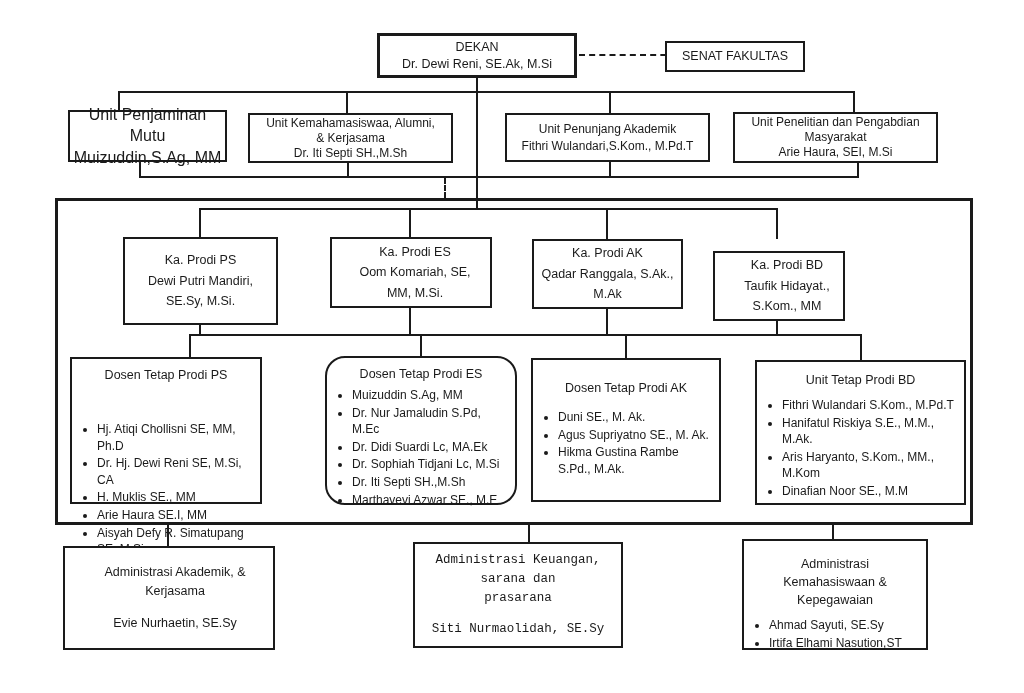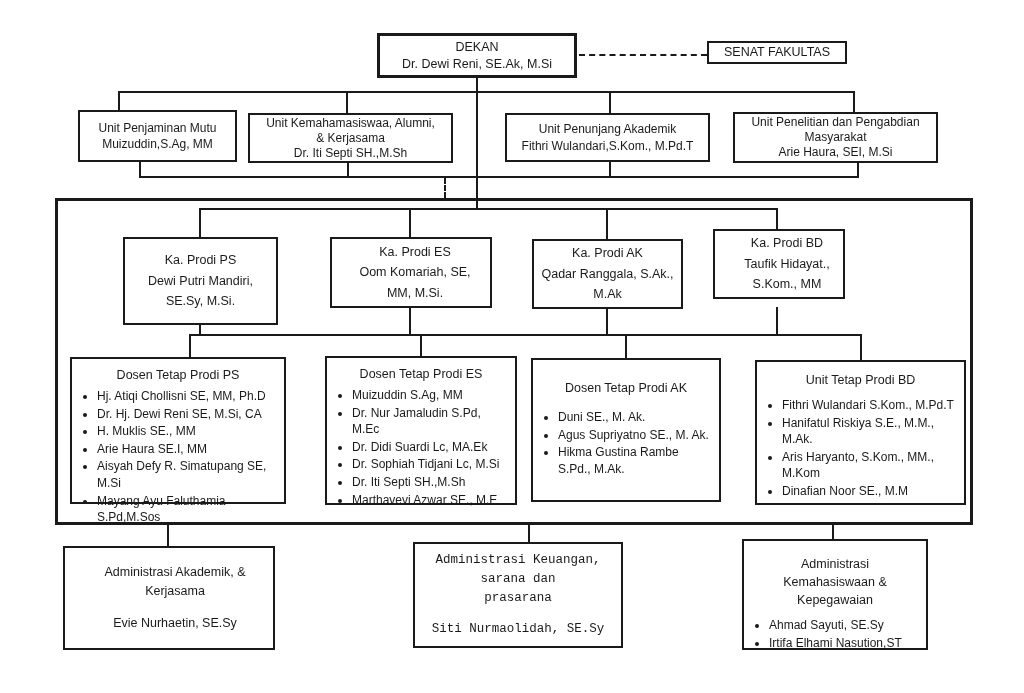--- a/index.html
+++ b/index.html
@@ -80,25 +80,25 @@
   <div class="vline" style="left:860px;top:334px;height:28px;"></div>
 
   <div class="vline" style="left:167px;top:523px;height:24px;"></div>
   <div class="vline" style="left:528px;top:523px;height:20px;"></div>
   <div class="vline" style="left:832px;top:523px;height:17px;"></div>
 
   <div class="box heavy" style="left:377px;top:33px;width:200px;height:45px;">
     <div>DEKAN</div>
     <div>Dr. Dewi Reni, SE.Ak, M.Si</div>
   </div>
-  <div class="box" style="left:707px;top:41px;width:140px;height:23px;">
+  <div class="box" style="left:665px;top:41px;width:140px;height:31px;">
     <div>SENAT FAKULTAS</div>
   </div>
 
-  <div class="box" style="left:78px;top:110px;width:159px;height:52px;font-size:12px;">
+  <div class="box" style="left:68px;top:110px;width:159px;height:52px;font-size:16px;">
     <div>Unit Penjaminan Mutu</div>
     <div>Muizuddin,S.Ag, MM</div>
   </div>
   <div class="box" style="left:248px;top:113px;width:205px;height:50px;font-size:12px;line-height:1.25;">
     <div>Unit Kemahamasiswaa, Alumni,</div>
     <div>&amp; Kerjasama</div>
     <div>Dr. Iti Septi SH.,M.Sh</div>
   </div>
   <div class="box" style="left:505px;top:113px;width:205px;height:49px;font-size:12px;">
     <div>Unit Penunjang Akademik</div>
@@ -118,38 +118,38 @@
   <div class="box mid kp" style="left:330px;top:237px;width:162px;height:71px;padding-left:8px;">
     <div>Ka. Prodi ES</div>
     <div>Oom Komariah, SE,</div>
     <div>MM, M.Si.</div>
   </div>
   <div class="box mid kp" style="left:532px;top:239px;width:151px;height:70px;">
     <div>Ka. Prodi AK</div>
     <div>Qadar Ranggala, S.Ak.,</div>
     <div>M.Ak</div>
   </div>
-  <div class="box mid kp" style="left:713px;top:229px;width:132px;height:70px;padding-left:16px;">
+  <div class="box mid kp" style="left:713px;top:251px;width:132px;height:70px;padding-left:16px;">
     <div>Ka. Prodi BD</div>
     <div>Taufik Hidayat.,</div>
     <div>S.Kom., MM</div>
   </div>
 
-  <div class="box listbox" style="left:70px;top:357px;width:216px;height:147px;">
+  <div class="box listbox" style="left:70px;top:357px;width:192px;height:147px;gap:33px;">
     <div class="ttl">Dosen Tetap Prodi PS</div>
     <ul>
       <li>Hj. Atiqi Chollisni SE, MM, Ph.D</li>
       <li>Dr. Hj. Dewi Reni SE, M.Si, CA</li>
       <li>H. Muklis SE., MM</li>
       <li>Arie Haura SE.I, MM</li>
       <li>Aisyah Defy R. Simatupang SE, M.Si</li>
       <li>Mayang Ayu Faluthamia S.Pd,M.Sos</li>
     </ul>
   </div>
-  <div class="box listbox" style="left:325px;top:356px;width:192px;height:149px;">
+  <div class="box listbox" style="left:325px;top:356px;width:192px;height:149px;border-radius:20px;">
     <div class="ttl">Dosen Tetap Prodi ES</div>
     <ul>
       <li>Muizuddin S.Ag, MM</li>
       <li>Dr. Nur Jamaludin S.Pd, M.Ec</li>
       <li>Dr. Didi Suardi Lc, MA.Ek</li>
       <li>Dr. Sophiah Tidjani Lc, M.Si</li>
       <li>Dr. Iti Septi SH.,M.Sh</li>
       <li>Marthavevi Azwar SE., M.E</li>
     </ul>
   </div>

